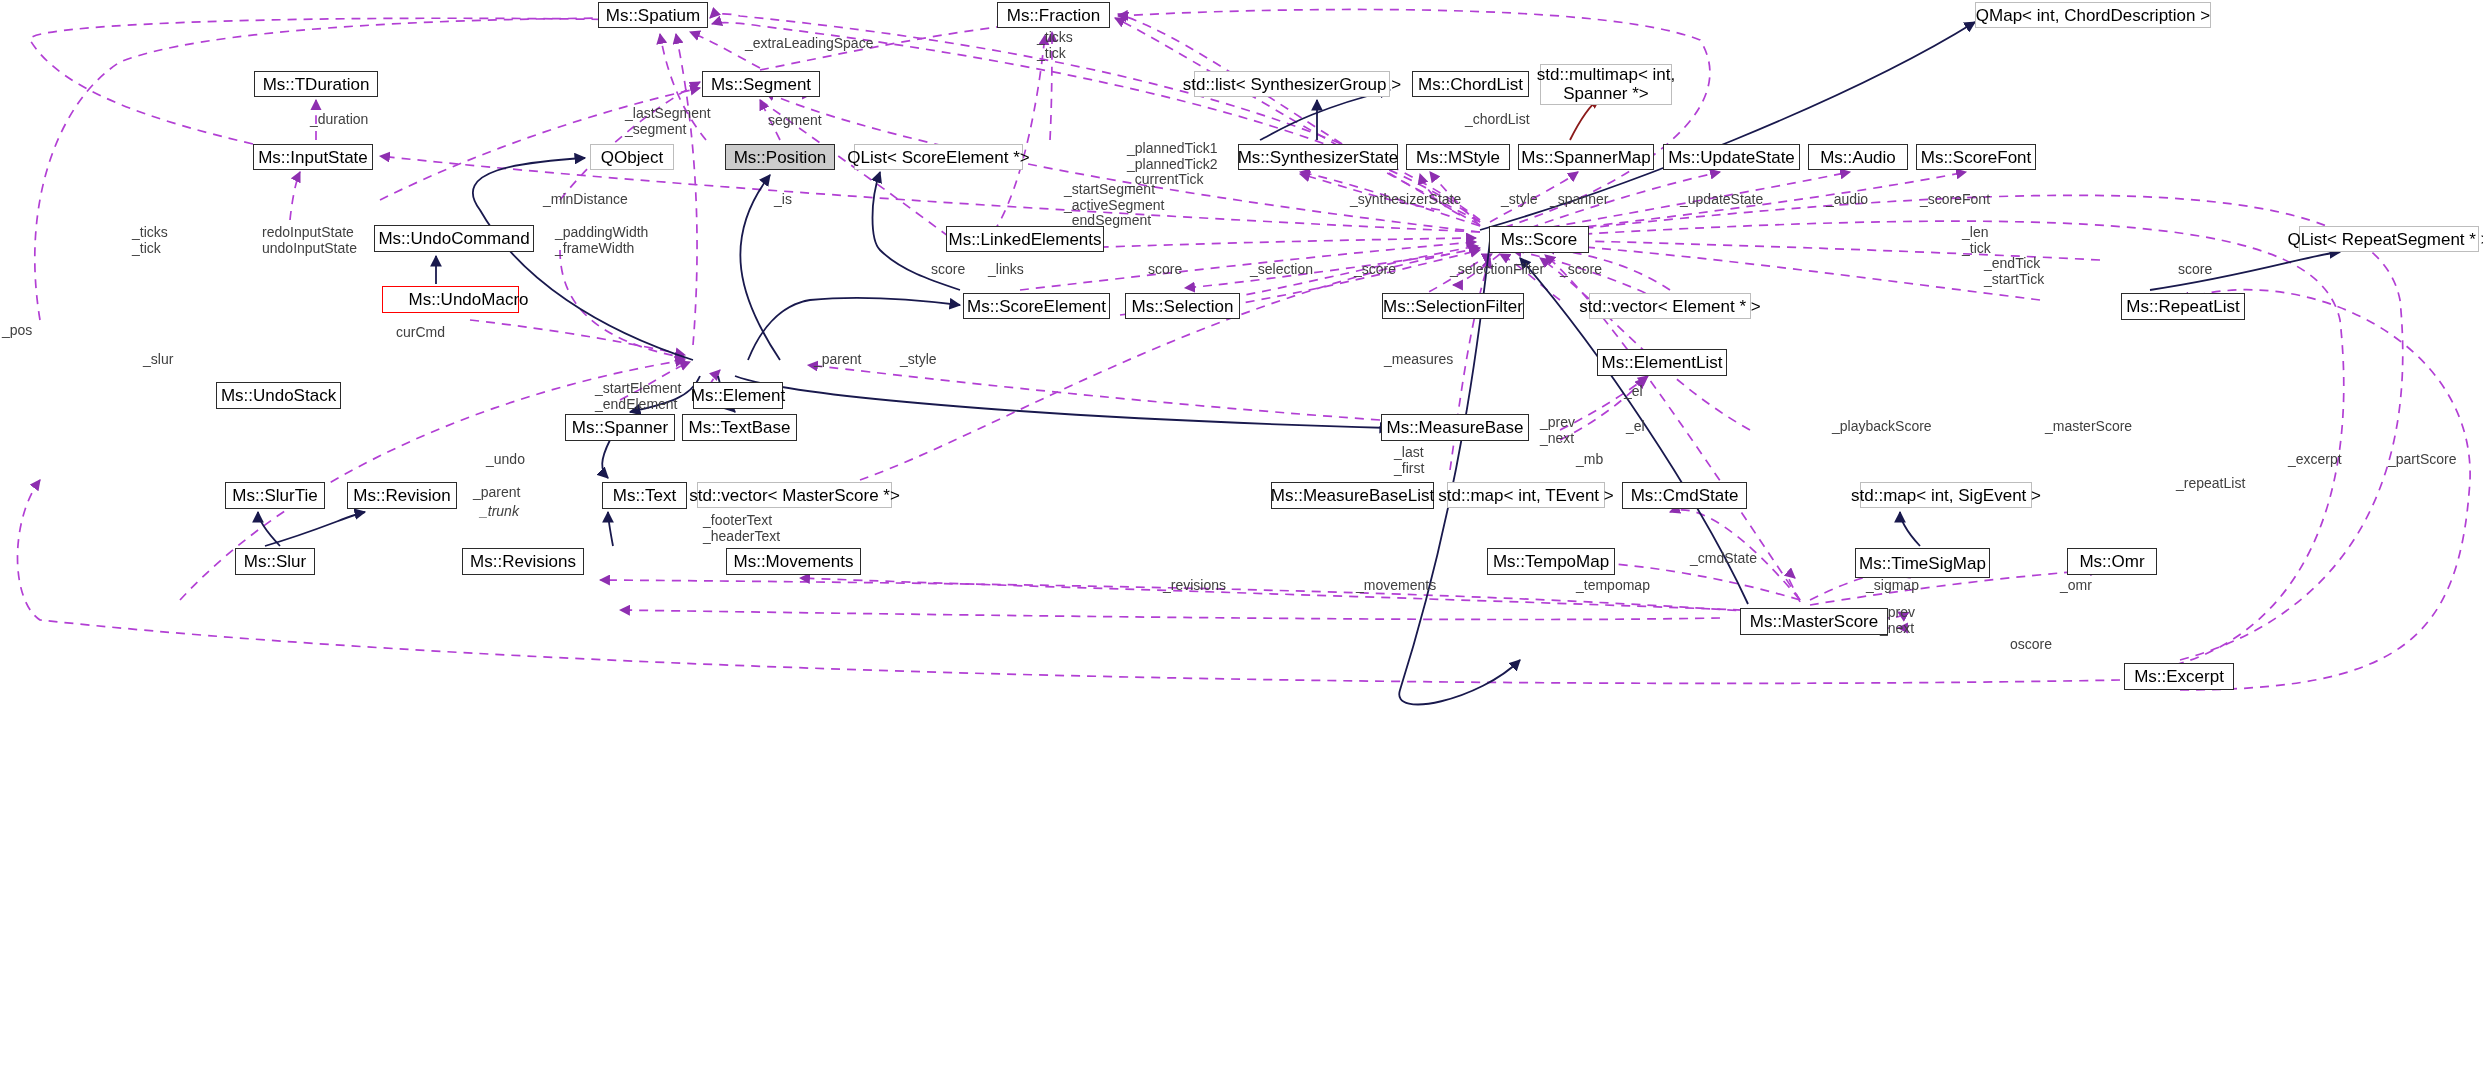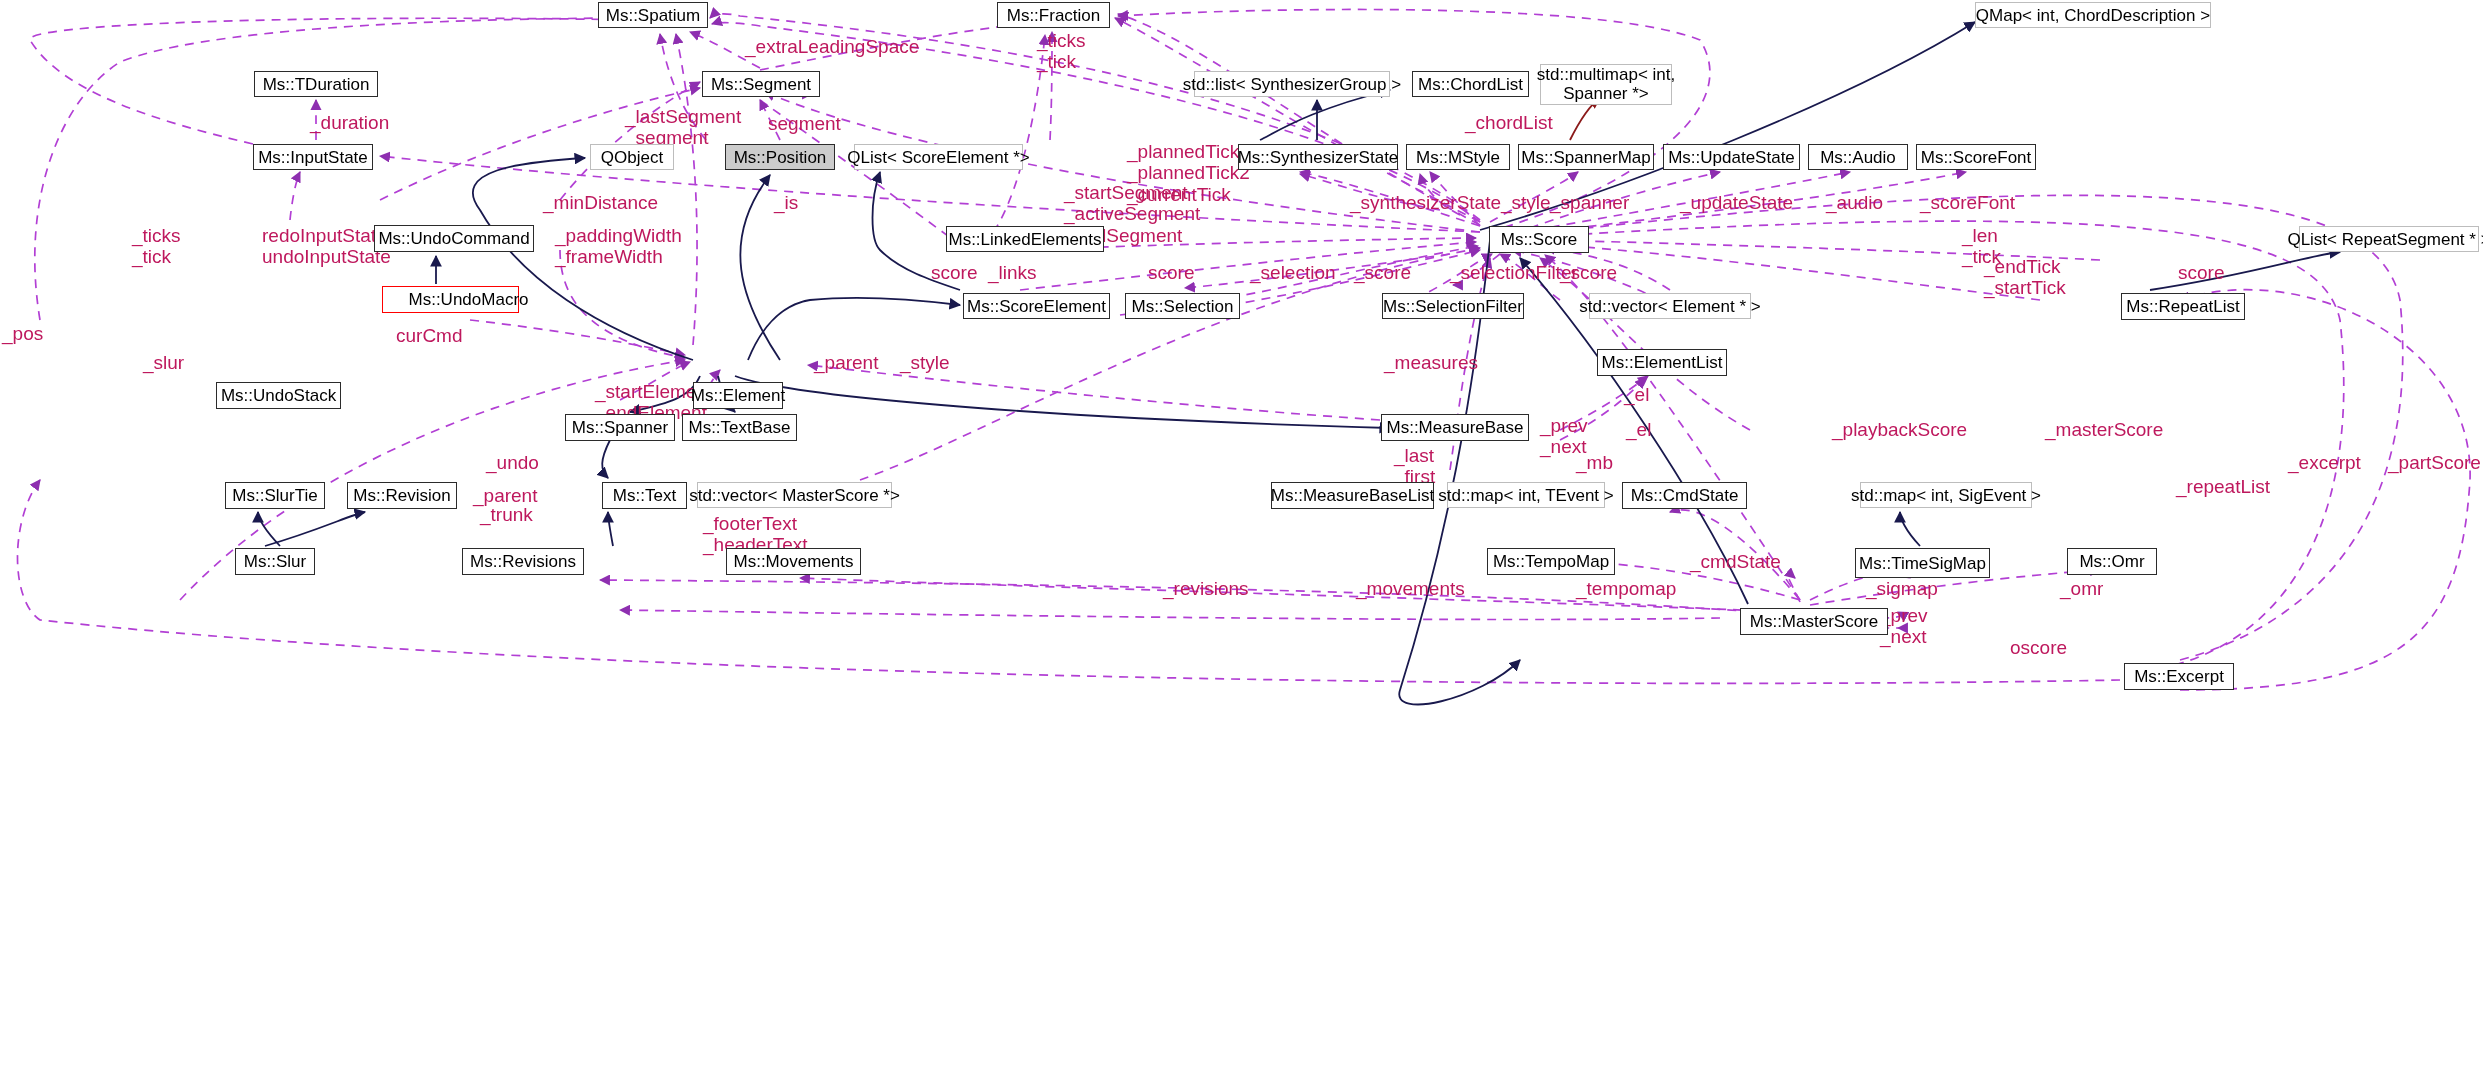--- a/index.html
+++ b/index.html
@@ -51,23 +51,23 @@
     background: #cccccc;
     border: 1.6px solid #2b2b2b;
   }
   
   .node.hot {
     border: 1.6px solid #ff0000;
     padding-left: 44px;
   }
   .edge-label {
     position: absolute;
-    font-size: 19px;
+    font-size: 14px;
     line-height: 1.12;
-    color: #be185d;
+    color: #404040;
     white-space: pre;
     z-index: 4;
     background: transparent;
   }
 </style>
 </head>
 <body>
 
 <div id="diagram">
 
@@ -302,21 +302,21 @@
       <div class="edge-label" style="left: 1832px; top: 419px;">_playbackScore</div>
       <div class="edge-label" style="left: 2045px; top: 419px;">_masterScore</div>
       <div class="edge-label" style="left: 486px; top: 452px;">_undo</div>
       <div class="edge-label" style="left: 1394px; top: 445px;">_last
 _first</div>
       <div class="edge-label" style="left: 1576px; top: 452px;">_mb</div>
       <div class="edge-label" style="left: 2176px; top: 476px;">_repeatList</div>
       <div class="edge-label" style="left: 2288px; top: 452px;">_excerpt</div>
       <div class="edge-label" style="left: 2388px; top: 452px;">_partScore</div>
       <div class="edge-label" style="left: 473px; top: 485px;">_parent</div>
-      <div class="edge-label" style="left: 480px; top: 504px;">_trunk</div>
+      <div class="edge-label" style="left: 480px; top: 504px; font-style: italic;">_trunk</div>
       <div class="edge-label" style="left: 703px; top: 513px;">_footerText
 _headerText</div>
       <div class="edge-label" style="left: 1880px; top: 605px;">_prev
 _next</div>
       <div class="edge-label" style="left: 1690px; top: 551px;">_cmdState</div>
       <div class="edge-label" style="left: 1866px; top: 578px;">_sigmap</div>
       <div class="edge-label" style="left: 2060px; top: 578px;">_omr</div>
       <div class="edge-label" style="left: 1163px; top: 578px;">_revisions</div>
       <div class="edge-label" style="left: 1356px; top: 578px;">_movements</div>
       <div class="edge-label" style="left: 1576px; top: 578px;">_tempomap</div>

